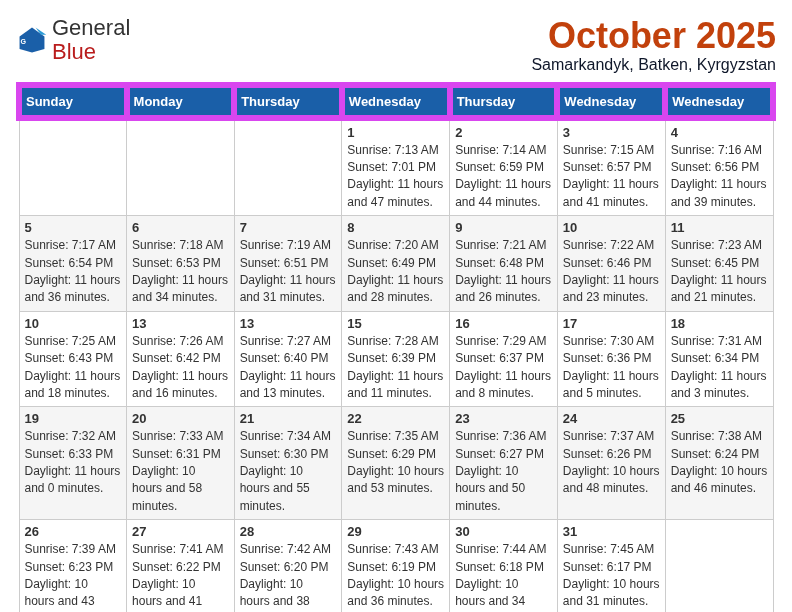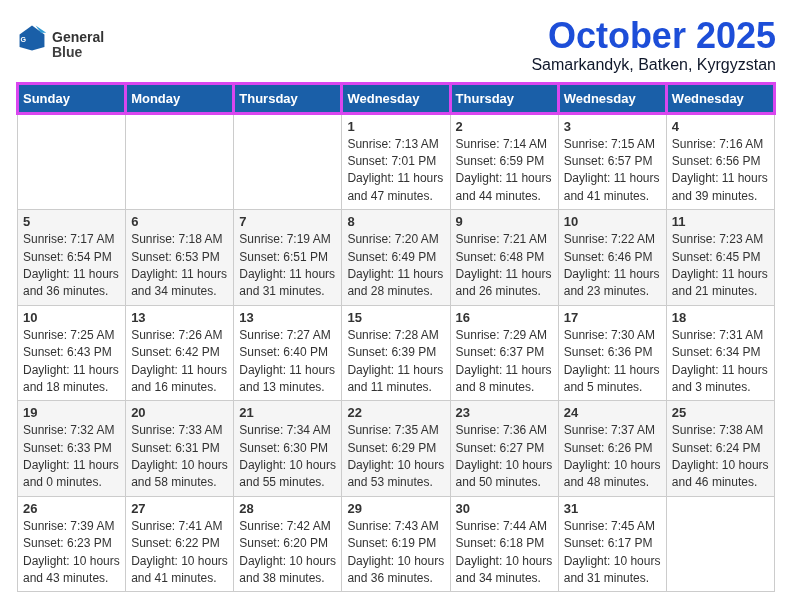--- a/index.html
+++ b/index.html
@@ -15,56 +15,55 @@
       align-items: flex-start;
       justify-content: space-between;
       margin-bottom: 8px;
     }
     .logo {
       display: flex;
       align-items: center;
       gap: 4px;
     }
     .logo-text {
-      font-size: 14px;
-      font-weight: bold;
+      font-size: 22px;
+      font-weight: normal;
       line-height: 1.1;
-      margin-top: 14px;
     }
     .logo-general { color: #333; }
-    .logo-blue { color: #404040; }
+    .logo-blue { color: #b91c1c; }
     .logo-icon {
       width: 32px;
       height: 32px;
     }
     .title-block {
       text-align: right;
     }
     .month-title {
       font-size: 36px;
       font-weight: bold;
-      color: #1d4ed8;
+      color: #c2410c;
       line-height: 1.1;
     }
     .location {
       font-size: 16px;
       color: #0f172a;
     }
     .calendar {
       width: 100%;
       border-collapse: collapse;
     }
     .calendar th {
       background: #1a5fa8;
       color: #fff;
       font-size: 13px;
       font-weight: bold;
       padding: 6px 4px;
       text-align: left;
-      border: 3px solid #d946ef;
+      border: 6px solid #d946ef;
     }
     .calendar td {
       border: 1px solid #ccc;
       vertical-align: top;
       padding: 4px 5px;
       width: 108px;
       min-height: 80px;
       font-size: 10.5px;
       color: #333;
       background: #fff;

